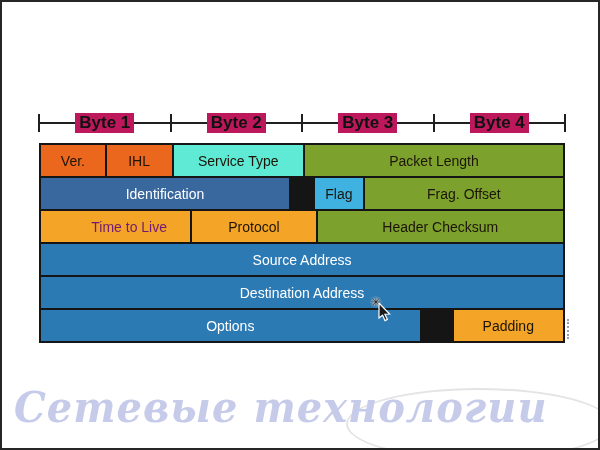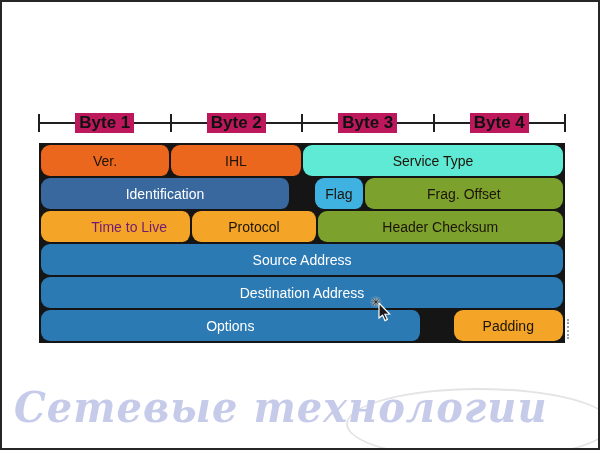--- a/index.html
+++ b/index.html
@@ -37,21 +37,21 @@
     position:absolute;left:37px;top:141px;width:526px;
     border:2px solid #151515;box-sizing:border-box;background:#151515;
   }
   .hdr-row{
     display:flex;height:31px;border-bottom:2px solid #151515;
   }
   .hdr-row:last-child{border-bottom:none;gap:32px;}
   .hdr-cell{
     display:flex;align-items:center;justify-content:center;
     border-right:2px solid #151515;box-sizing:border-box;
-    font-size:14px;white-space:nowrap;overflow:hidden;border-radius:9px;
+    font-size:14px;white-space:nowrap;overflow:hidden;
   }
   .hdr-cell:last-child{border-right:none;}
   
   .watermark{
     position:absolute;left:12px;top:381px;
     font-family:"DejaVu Serif", serif;
     font-style:italic;font-weight:bold;
     font-size:40px;letter-spacing:1px;
     color:#c6cbe9;white-space:nowrap;
     transform:scaleY(1.05);
@@ -102,20 +102,21 @@
         <span class="ruler-tick end"></span>
         <span class="ruler-label">Byte 4</span>
       </div>
     </div>
 
   <div class="hdr-table">
       <div class="hdr-row">
         <div class="hdr-cell" style="flex: 65 0 0px; background: rgb(236, 103, 30); color: rgb(29, 20, 8);">Ver.</div>
         <div class="hdr-cell" style="flex: 66 0 0px; background: rgb(236, 103, 30); color: rgb(29, 20, 8);">IHL</div>
         <div class="hdr-cell" style="flex: 132 0 0px; background: #5eead4; color: rgb(29, 20, 8);">Service Type</div>
+        <div class="hdr-cell" style="flex: 263 0 0px; background: rgb(124, 162, 45); color: rgb(29, 20, 8);">Packet Length</div>
       </div>
       <div class="hdr-row">
         <div class="hdr-cell" style="flex: 264 0 0px; background: rgb(56, 104, 158); color: rgb(255, 255, 255);">Identification</div>
         <div class="hdr-cell" style="flex: 51 0 0px; background: rgb(63, 178, 226); color: rgb(29, 20, 8); margin-left: 24px;">Flag</div>
         <div class="hdr-cell" style="flex: 211 0 0px; background: rgb(124, 162, 45); color: rgb(29, 20, 8);">Frag. Offset</div>
       </div>
       <div class="hdr-row">
         <div class="hdr-cell" style="flex: 131 0 0px; background: rgb(244, 165, 39); color: #701a75; padding-left: 27px;">Time to Live</div>
         <div class="hdr-cell" style="flex: 132 0 0px; background: rgb(244, 165, 39); color: rgb(29, 20, 8);">Protocol</div>
         <div class="hdr-cell" style="flex: 263 0 0px; background: rgb(124, 162, 45); color: rgb(29, 20, 8);">Header Checksum</div>

